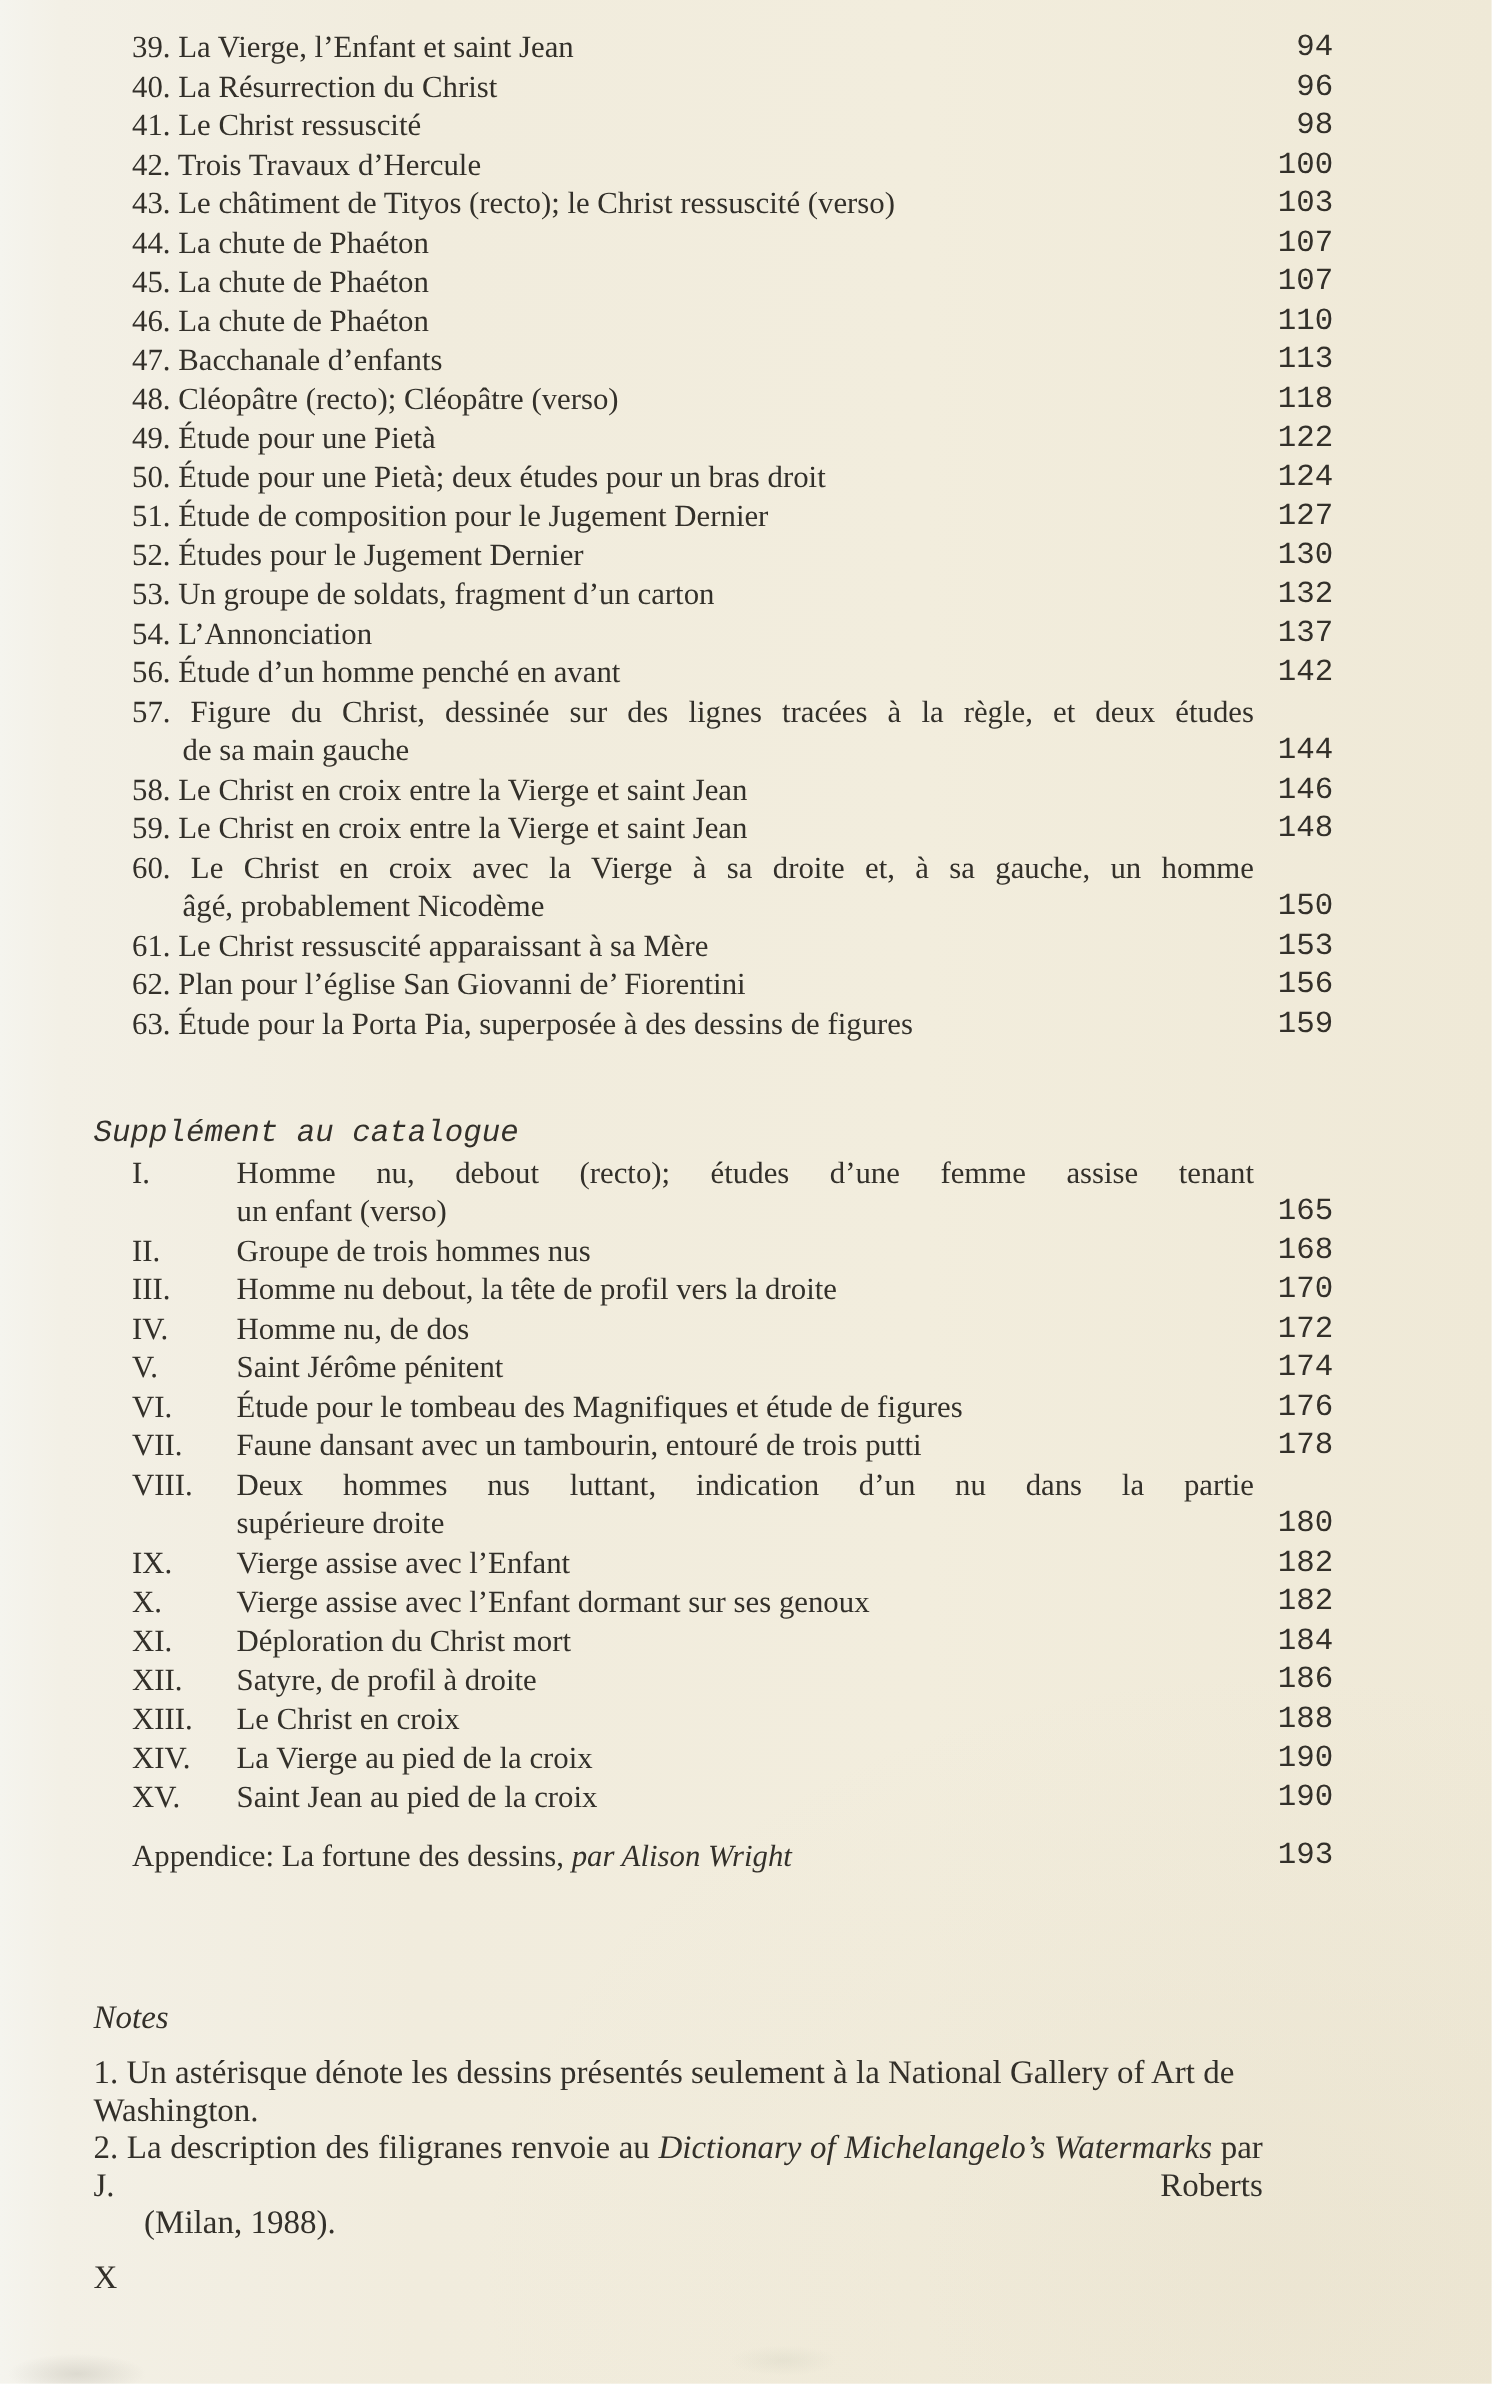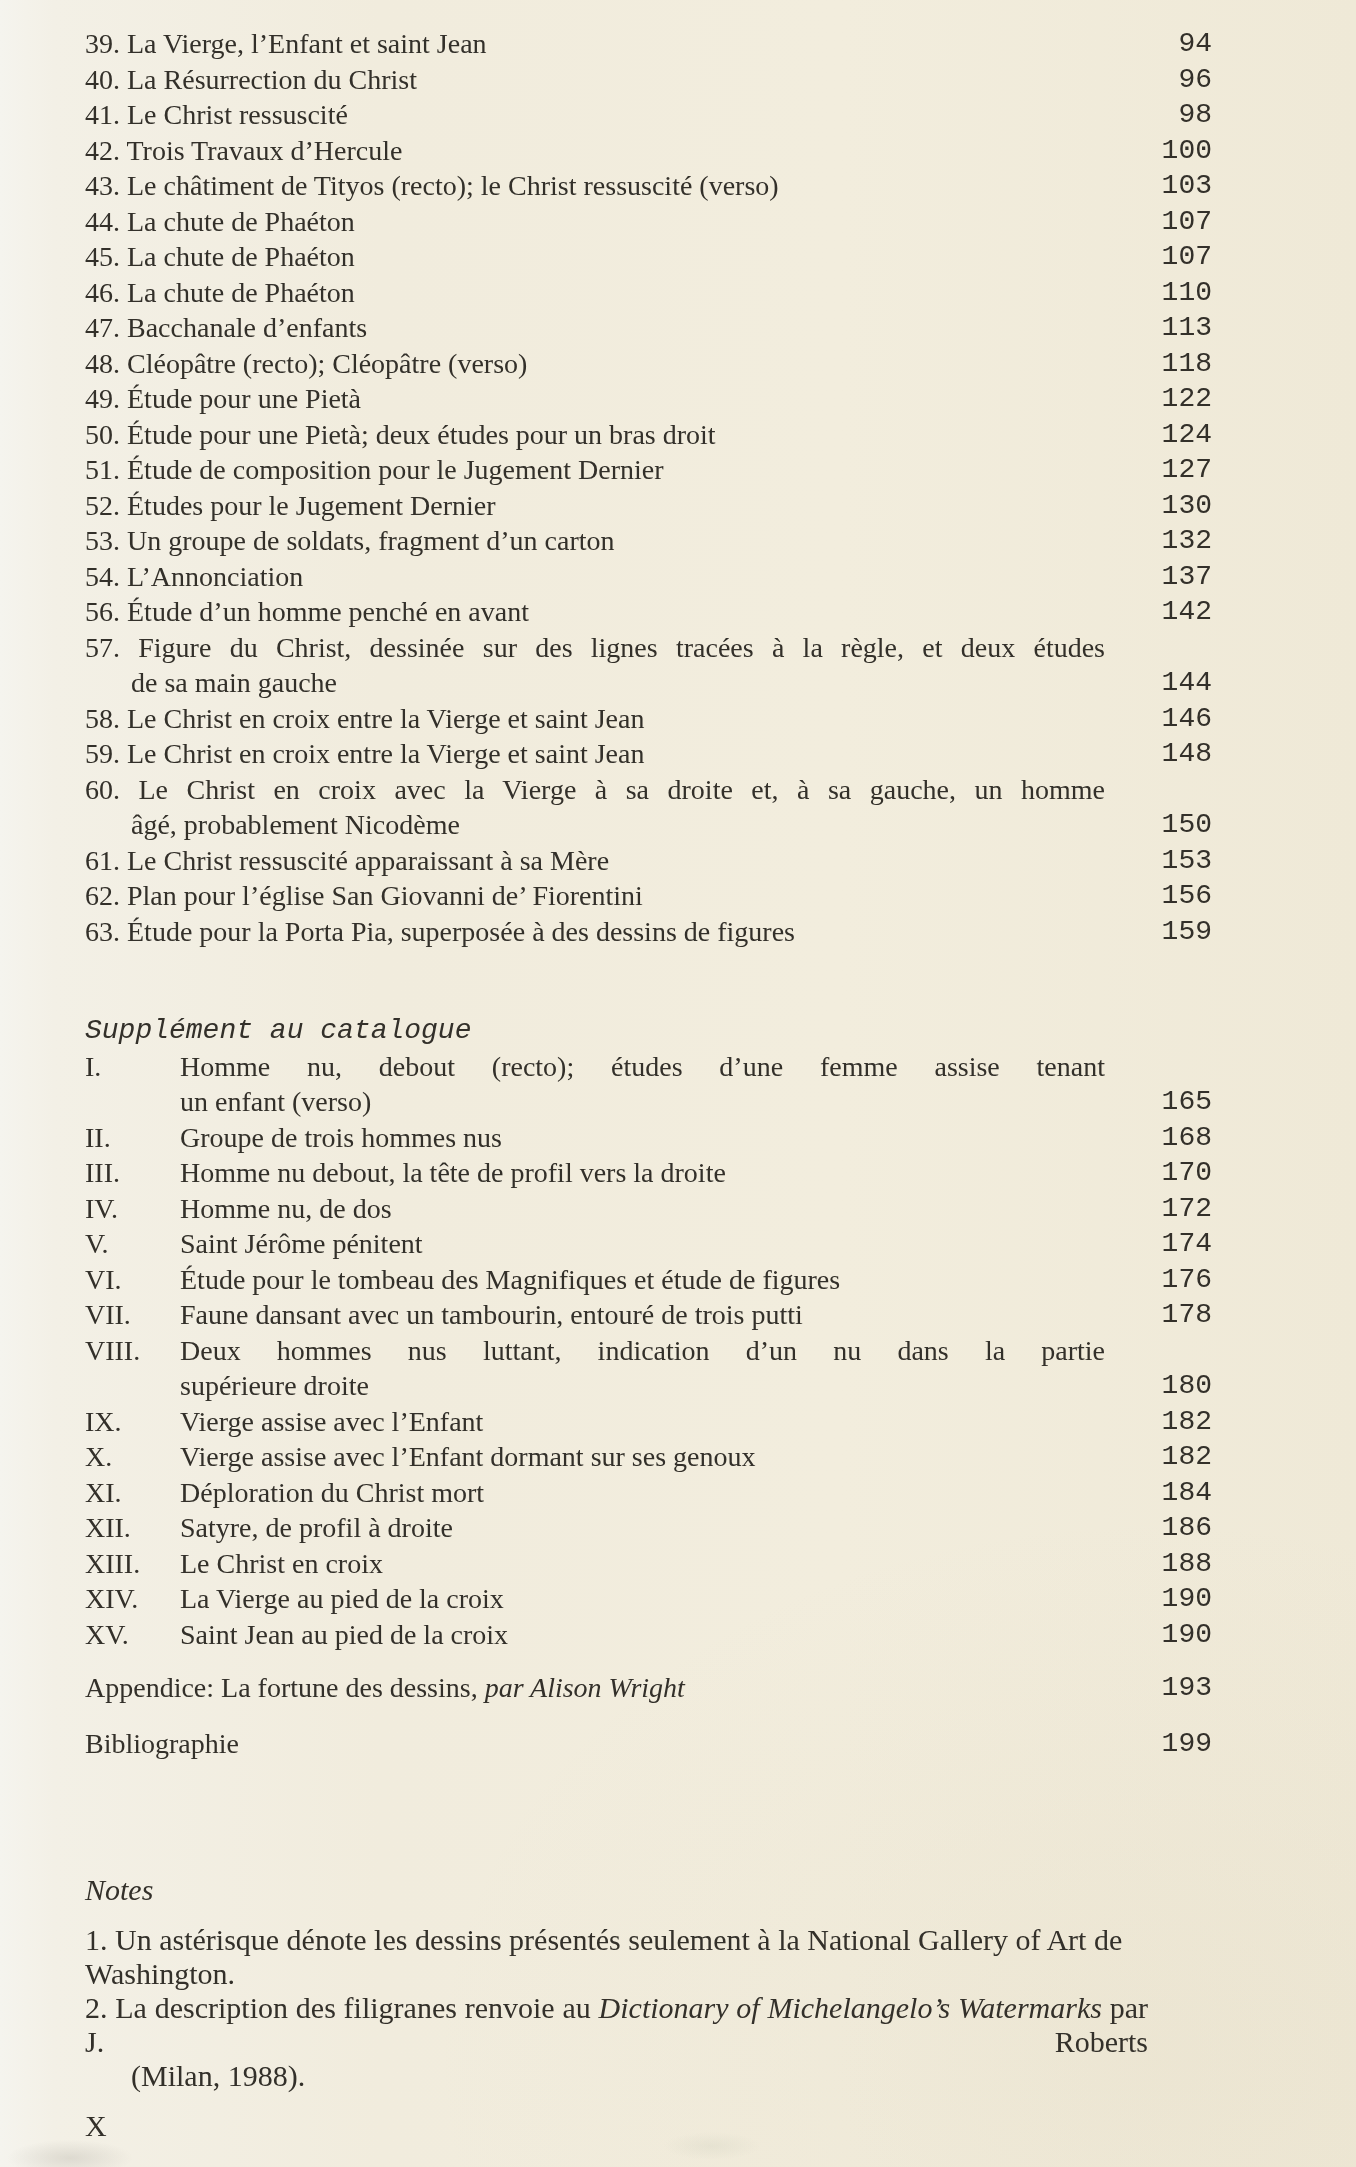--- a/index.html
+++ b/index.html
@@ -10,21 +10,21 @@
       radial-gradient(70px 20px at 712px 2146px, rgba(140,150,130,0.10), rgba(140,150,130,0) 70%),
       radial-gradient(1200px 900px at 85% 95%, rgba(205,192,160,0.12), rgba(205,192,160,0) 60%),
       linear-gradient(90deg,#f5f4ee 0%, #f3f0e6 4%, #f1ecdd 28%, #f2eddd 62%, #efe9d7 100%);
     font-family:"Liberation Serif", serif;
     color:#33302a;
     -webkit-font-smoothing:antialiased;
   }
   .page{padding:26px 0 0 85px;}
   .toc{font-size:28px;line-height:35.5px;}
   .row{display:flex;width:1127px;}
-  .txt{width:1020px;}
+  .txt{width:1020px;margin-left:35px;}
   .txt.just{text-align:justify;text-align-last:justify;}
   .pg{flex:1;text-align:right;white-space:nowrap;font-family:Liberation Mono, monospace;}
   .rnum{display:inline-block;width:95px;}
   .cont-num{padding-left:46px;font-family:Liberation Serif, serif;}
   .cont-rom{padding-left:95px;}
   .sup-heading{font-style:italic;margin-top:64px;font-family:Liberation Mono, monospace;}
   .appx{margin-top:18px;}
   .bib{margin-top:20px;}
   .notes{margin-top:112px;font-size:30px;line-height:34px;}
   .notes-heading{font-style:italic;}
@@ -297,24 +297,20 @@
             <span class="pg">190</span>
           </div>
         </div>
       </div>
 
     <div class="row appx">
       <span class="txt"><span>Appendice: La fortune des dessins,</span><i> par Alison Wright</i></span>
       <span class="pg">193</span>
     </div>
 
-    <div class="row bib">
-      <span class="txt">Bibliographie</span>
-      <span class="pg">199</span>
-    </div>
 
   </div>
 
   <div class="notes">
     <div class="notes-heading">Notes</div>
     <div class="notes-list" id="notes-list">
         <div>
           <div class="nrow"><span><span>1. </span><span>Un astérisque dénote les dessins présentés seulement à la National Gallery of Art de Washington.</span></span></div>
         </div>
         <div>

